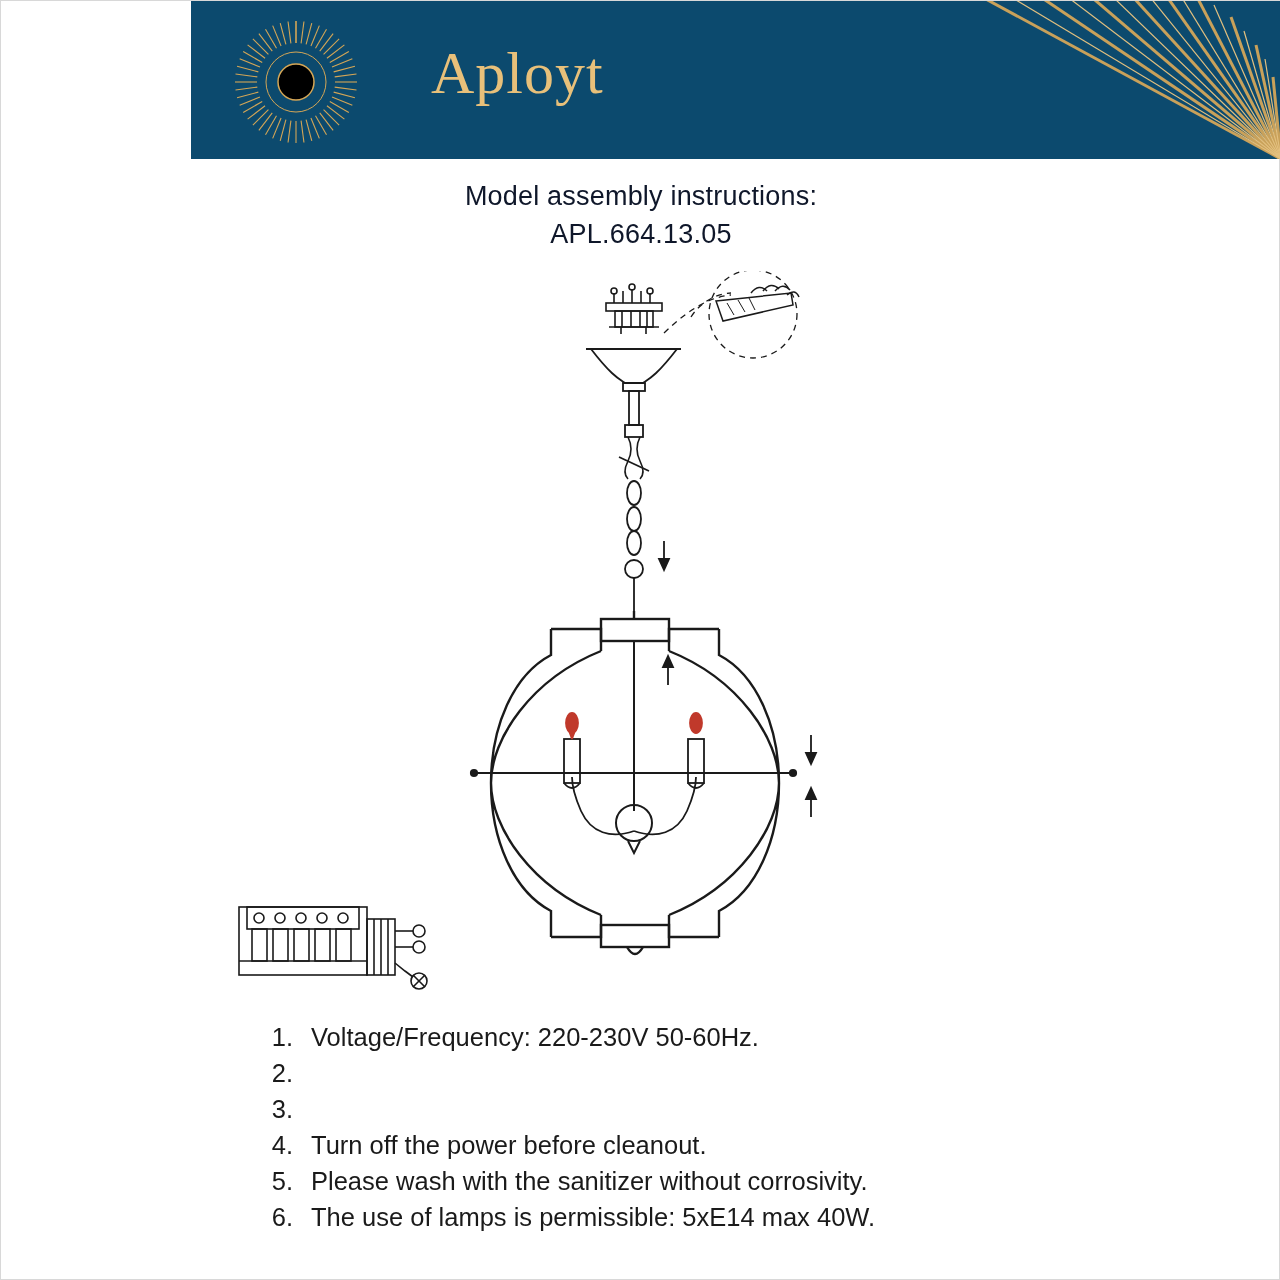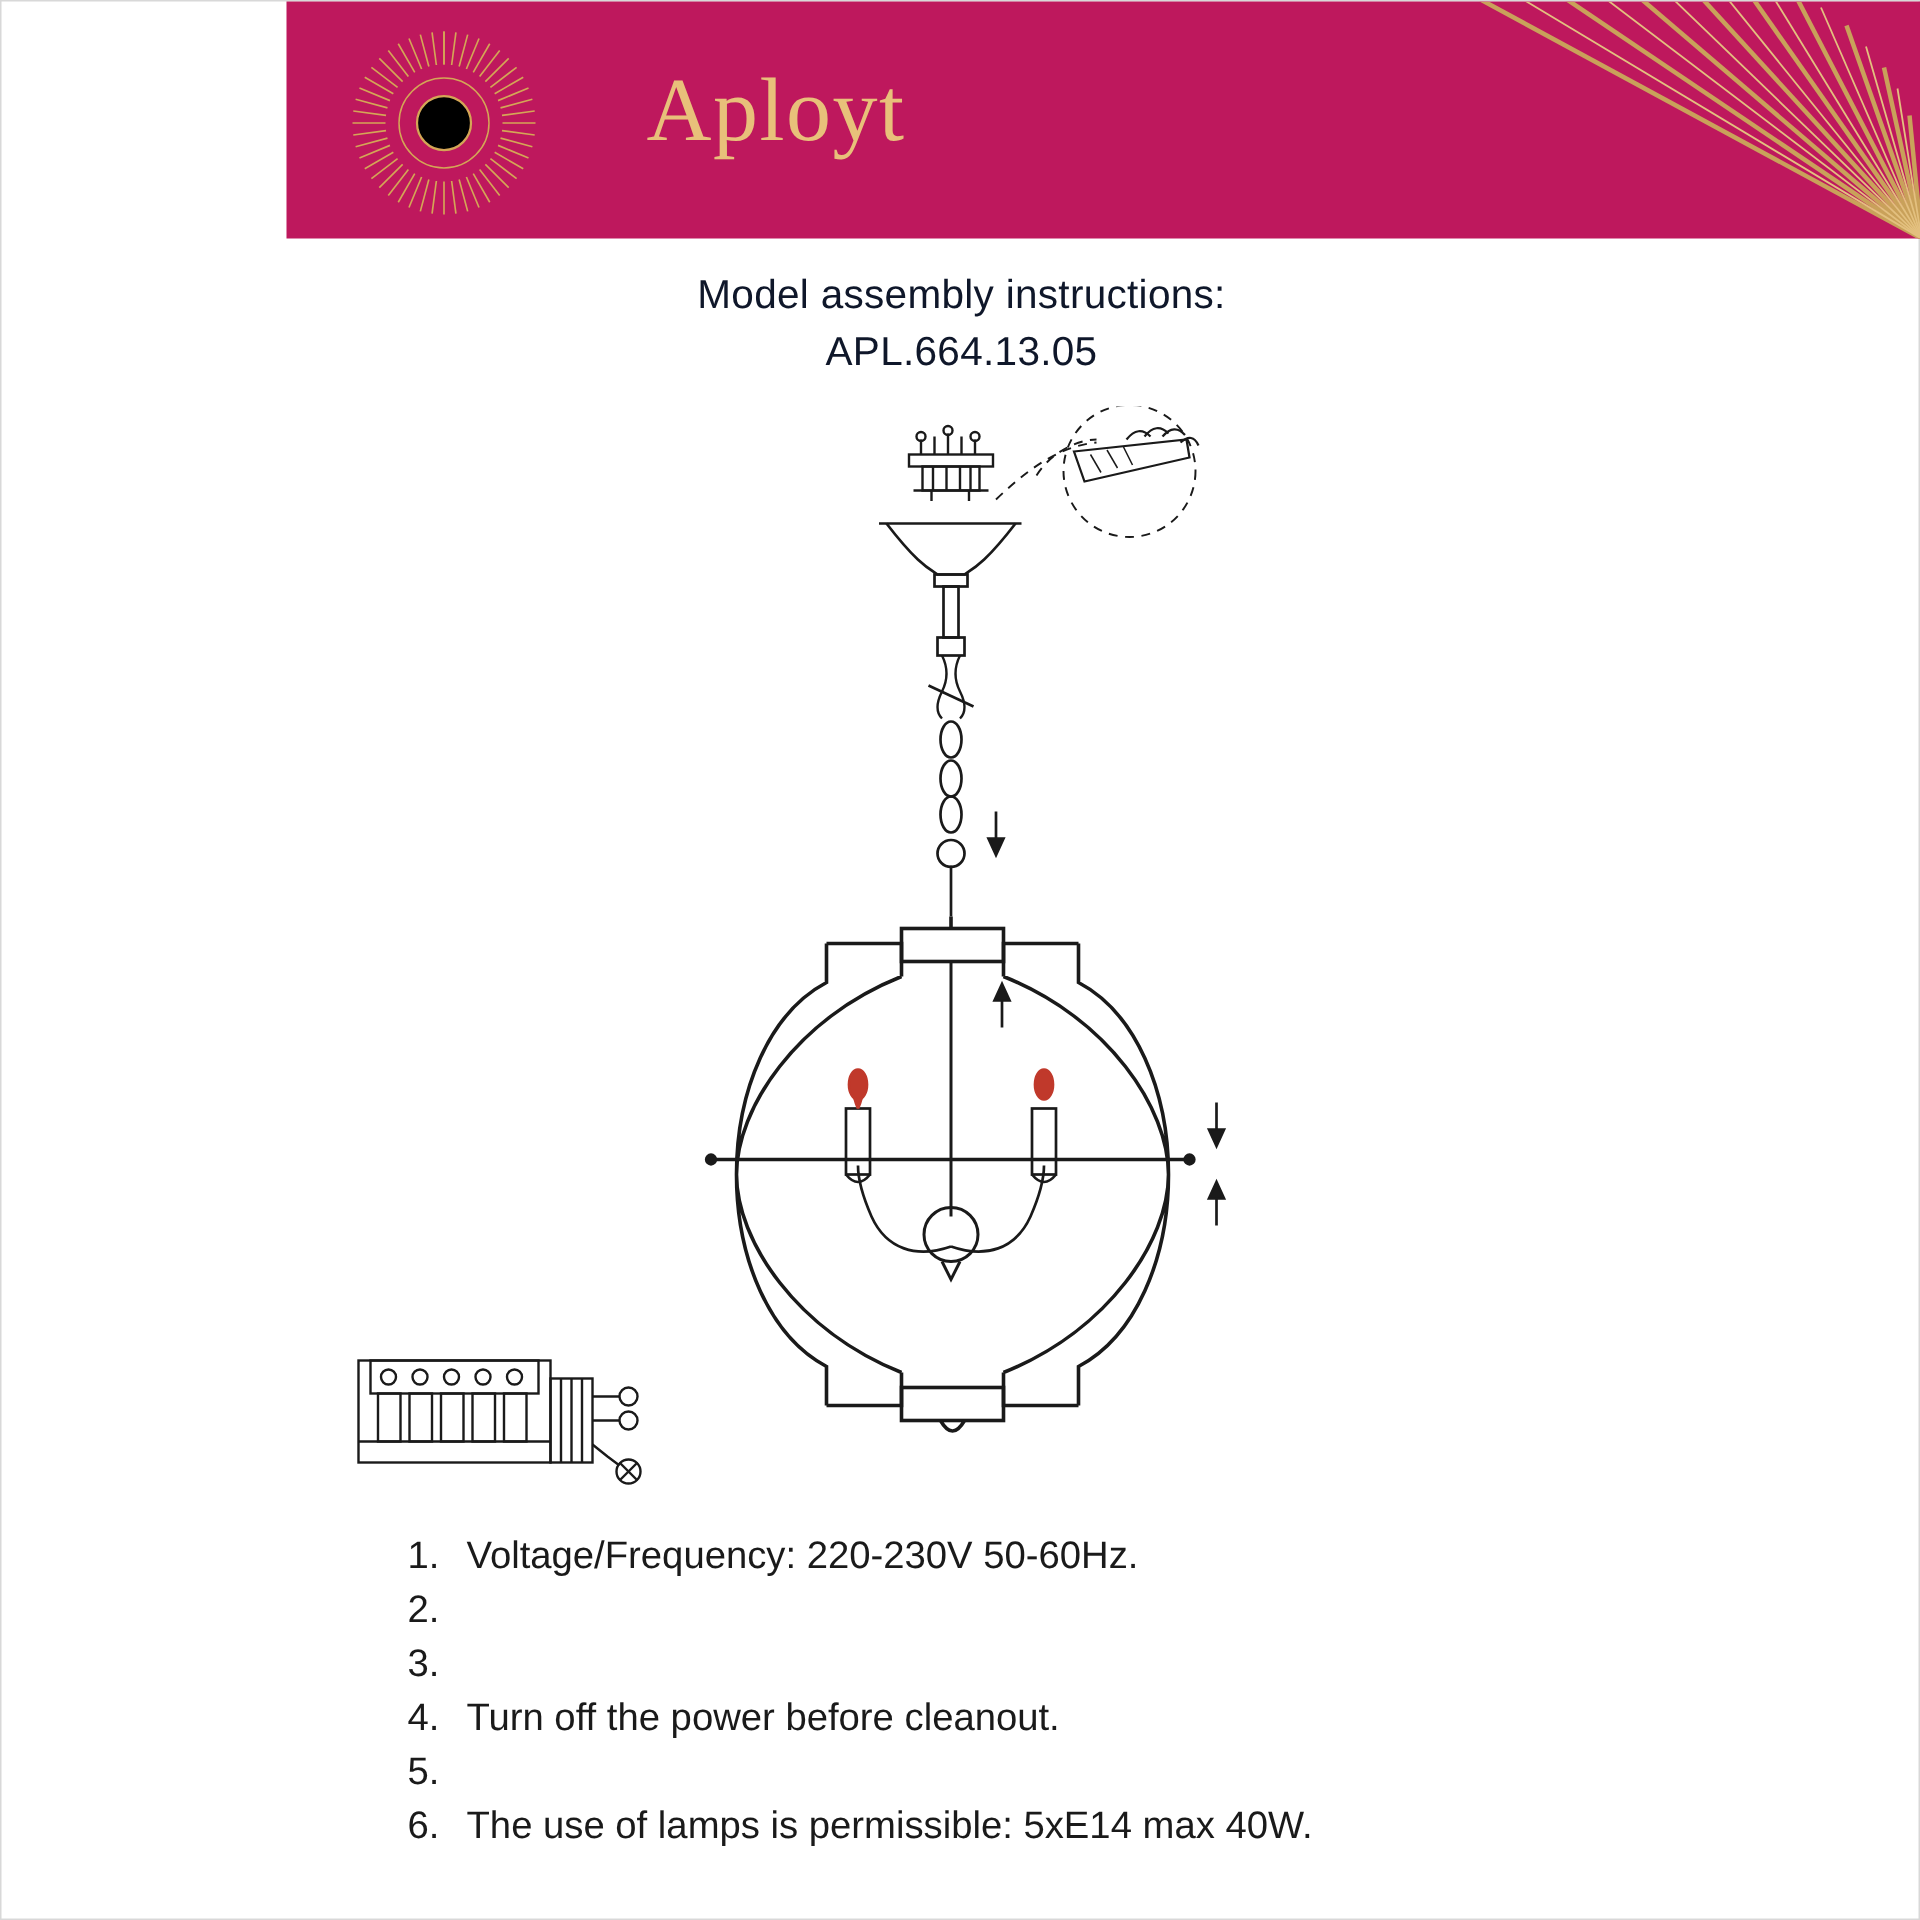--- a/index.html
+++ b/index.html
@@ -22,21 +22,21 @@
     border: 1px solid #d8d8d8;
   }
 
   
   .banner {
     position: absolute;
     left: 190px;
     top: 0;
     width: 1090px;
     height: 158px;
-    background: #be185d;
+    background: #0c4a6e;
     overflow: hidden;
   }
   .banner-inner {
     position: relative;
     width: 100%;
     height: 100%;
   }
   .brand-name {
     position: absolute;
     left: 240px;
@@ -378,20 +378,21 @@
     </div>
     <div class="note-row">
       <span class="note-num">3.</span>
     </div>
     <div class="note-row">
       <span class="note-num">4.</span>
       <span class="note-text">Turn off the power before cleanout.</span>
     </div>
     <div class="note-row">
       <span class="note-num">5.</span>
+      <span class="note-text">Please wash with the sanitizer without corrosivity.</span>
     </div>
     <div class="note-row">
       <span class="note-num">6.</span>
       <span class="note-text">The use of lamps is permissible: 5xE14 max 40W.</span>
     </div>
   </div>
 
 </div>
 
 </body></html>

